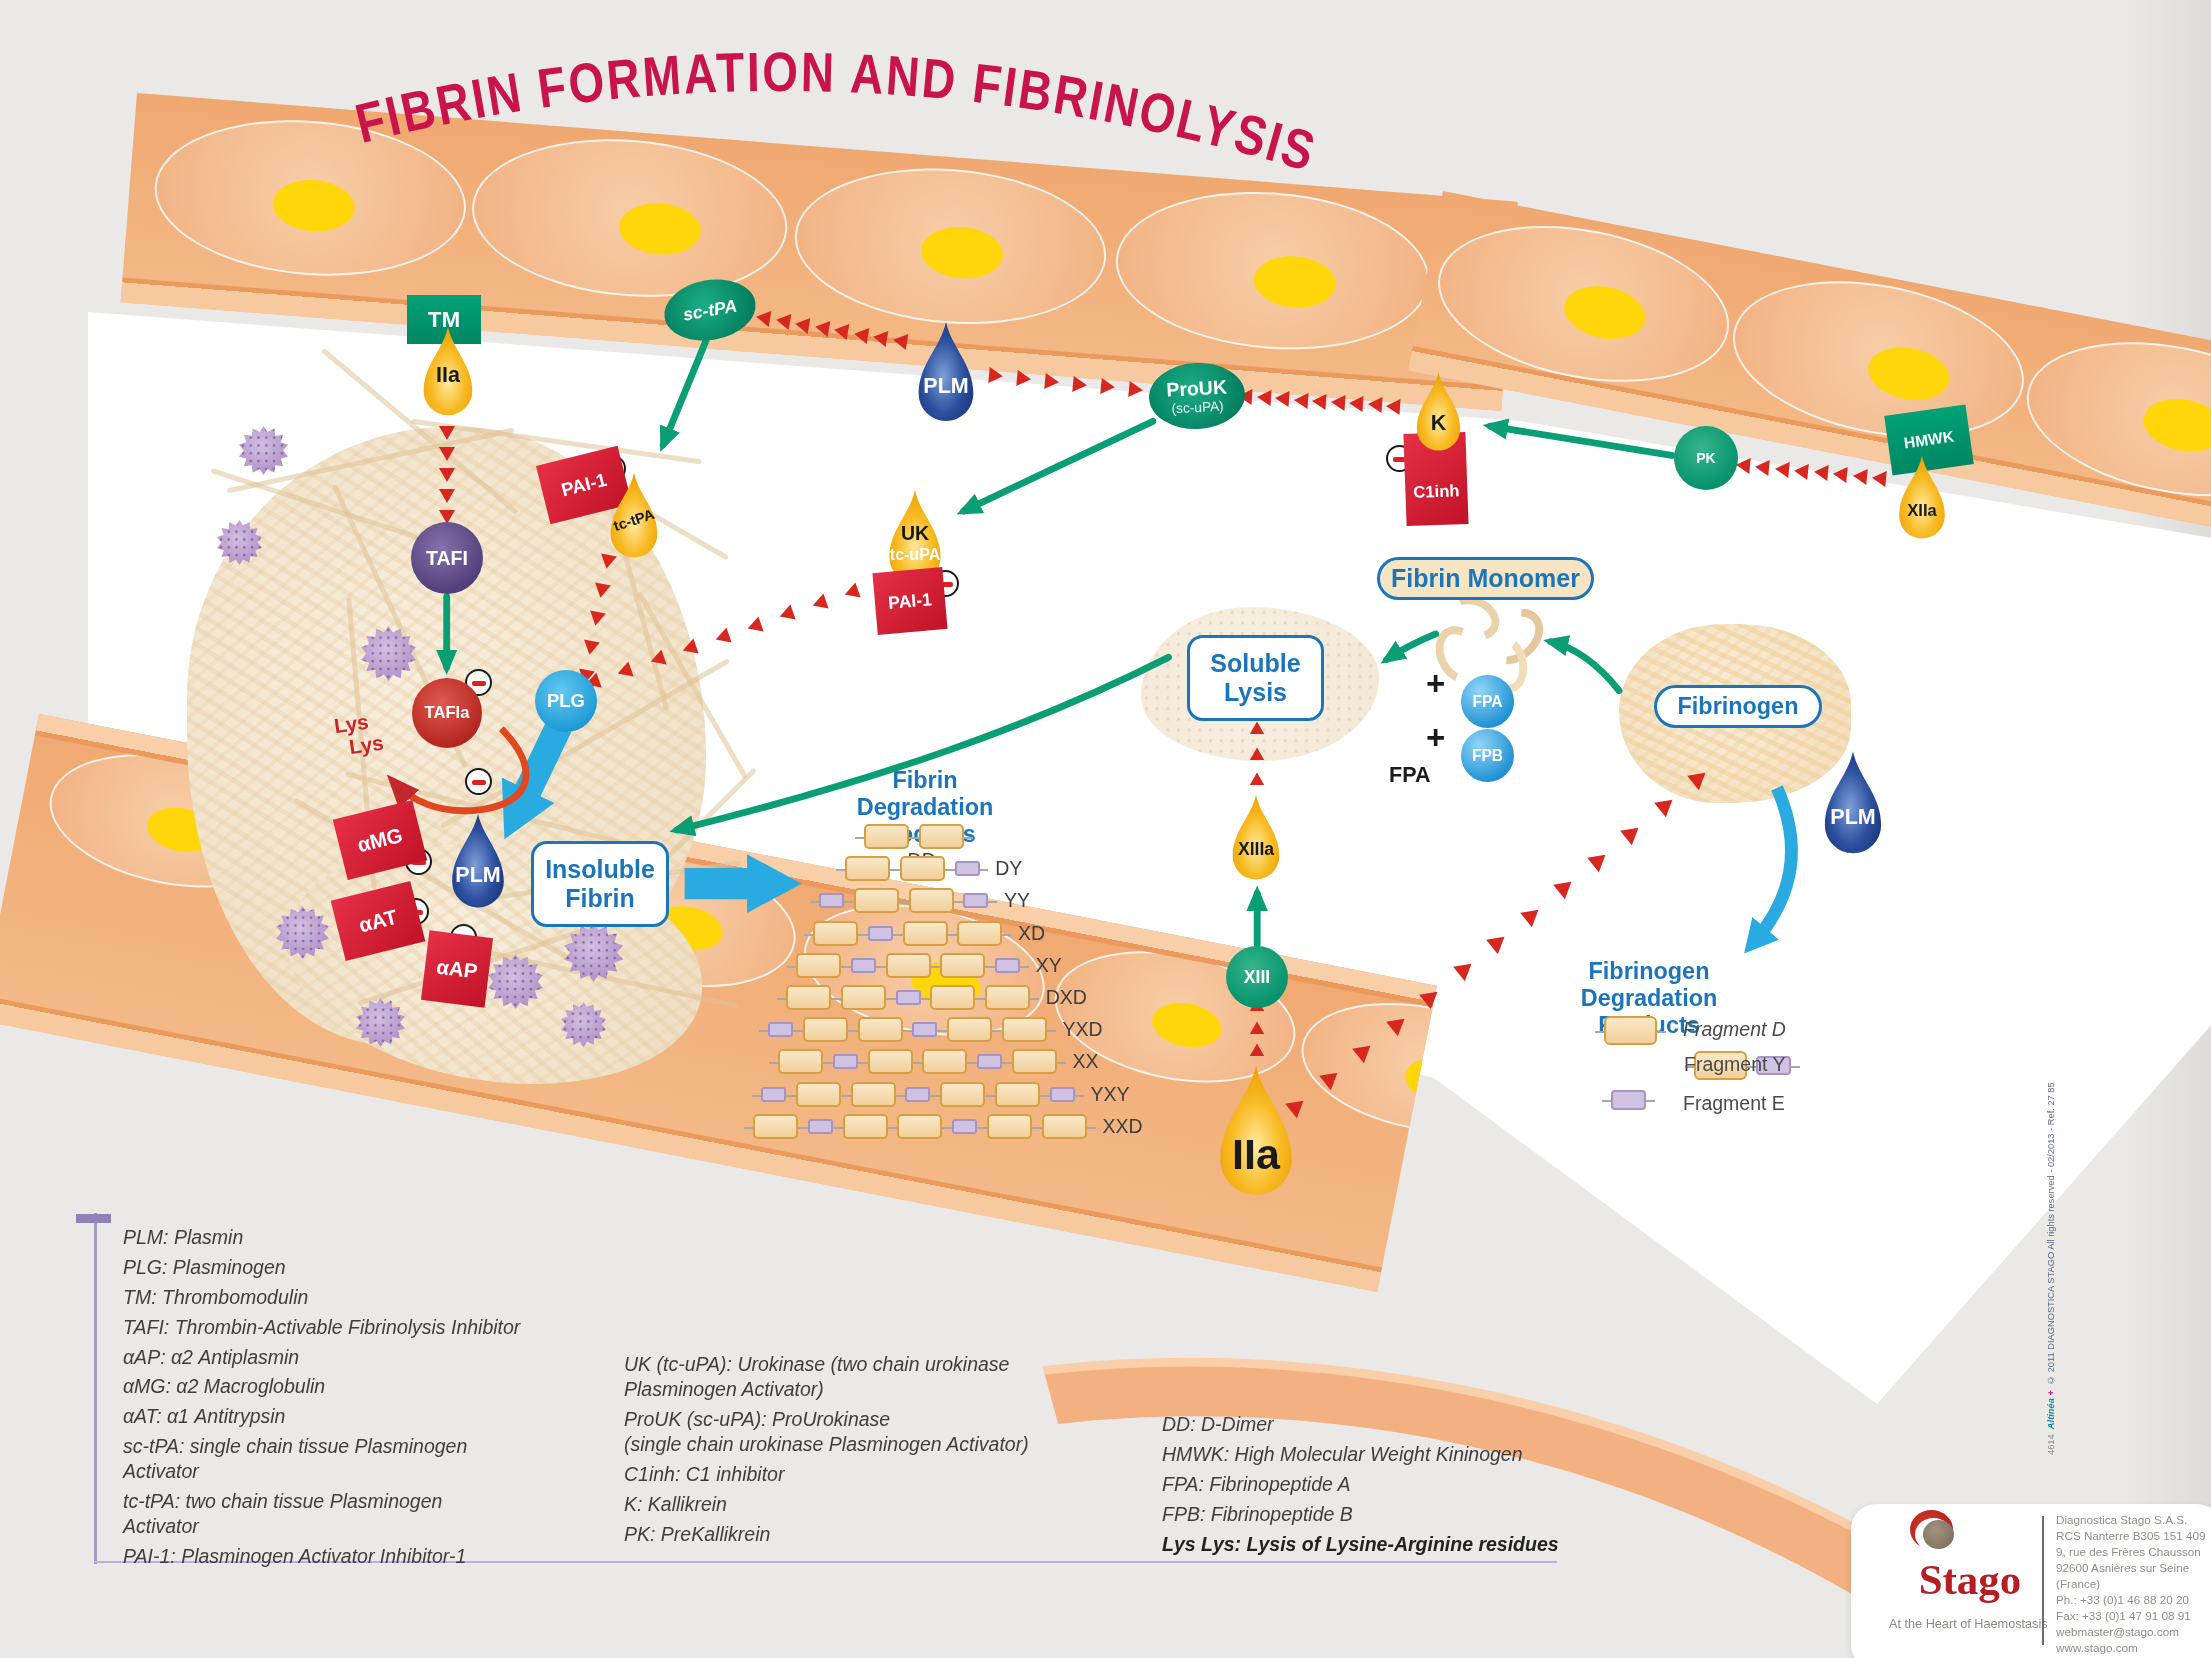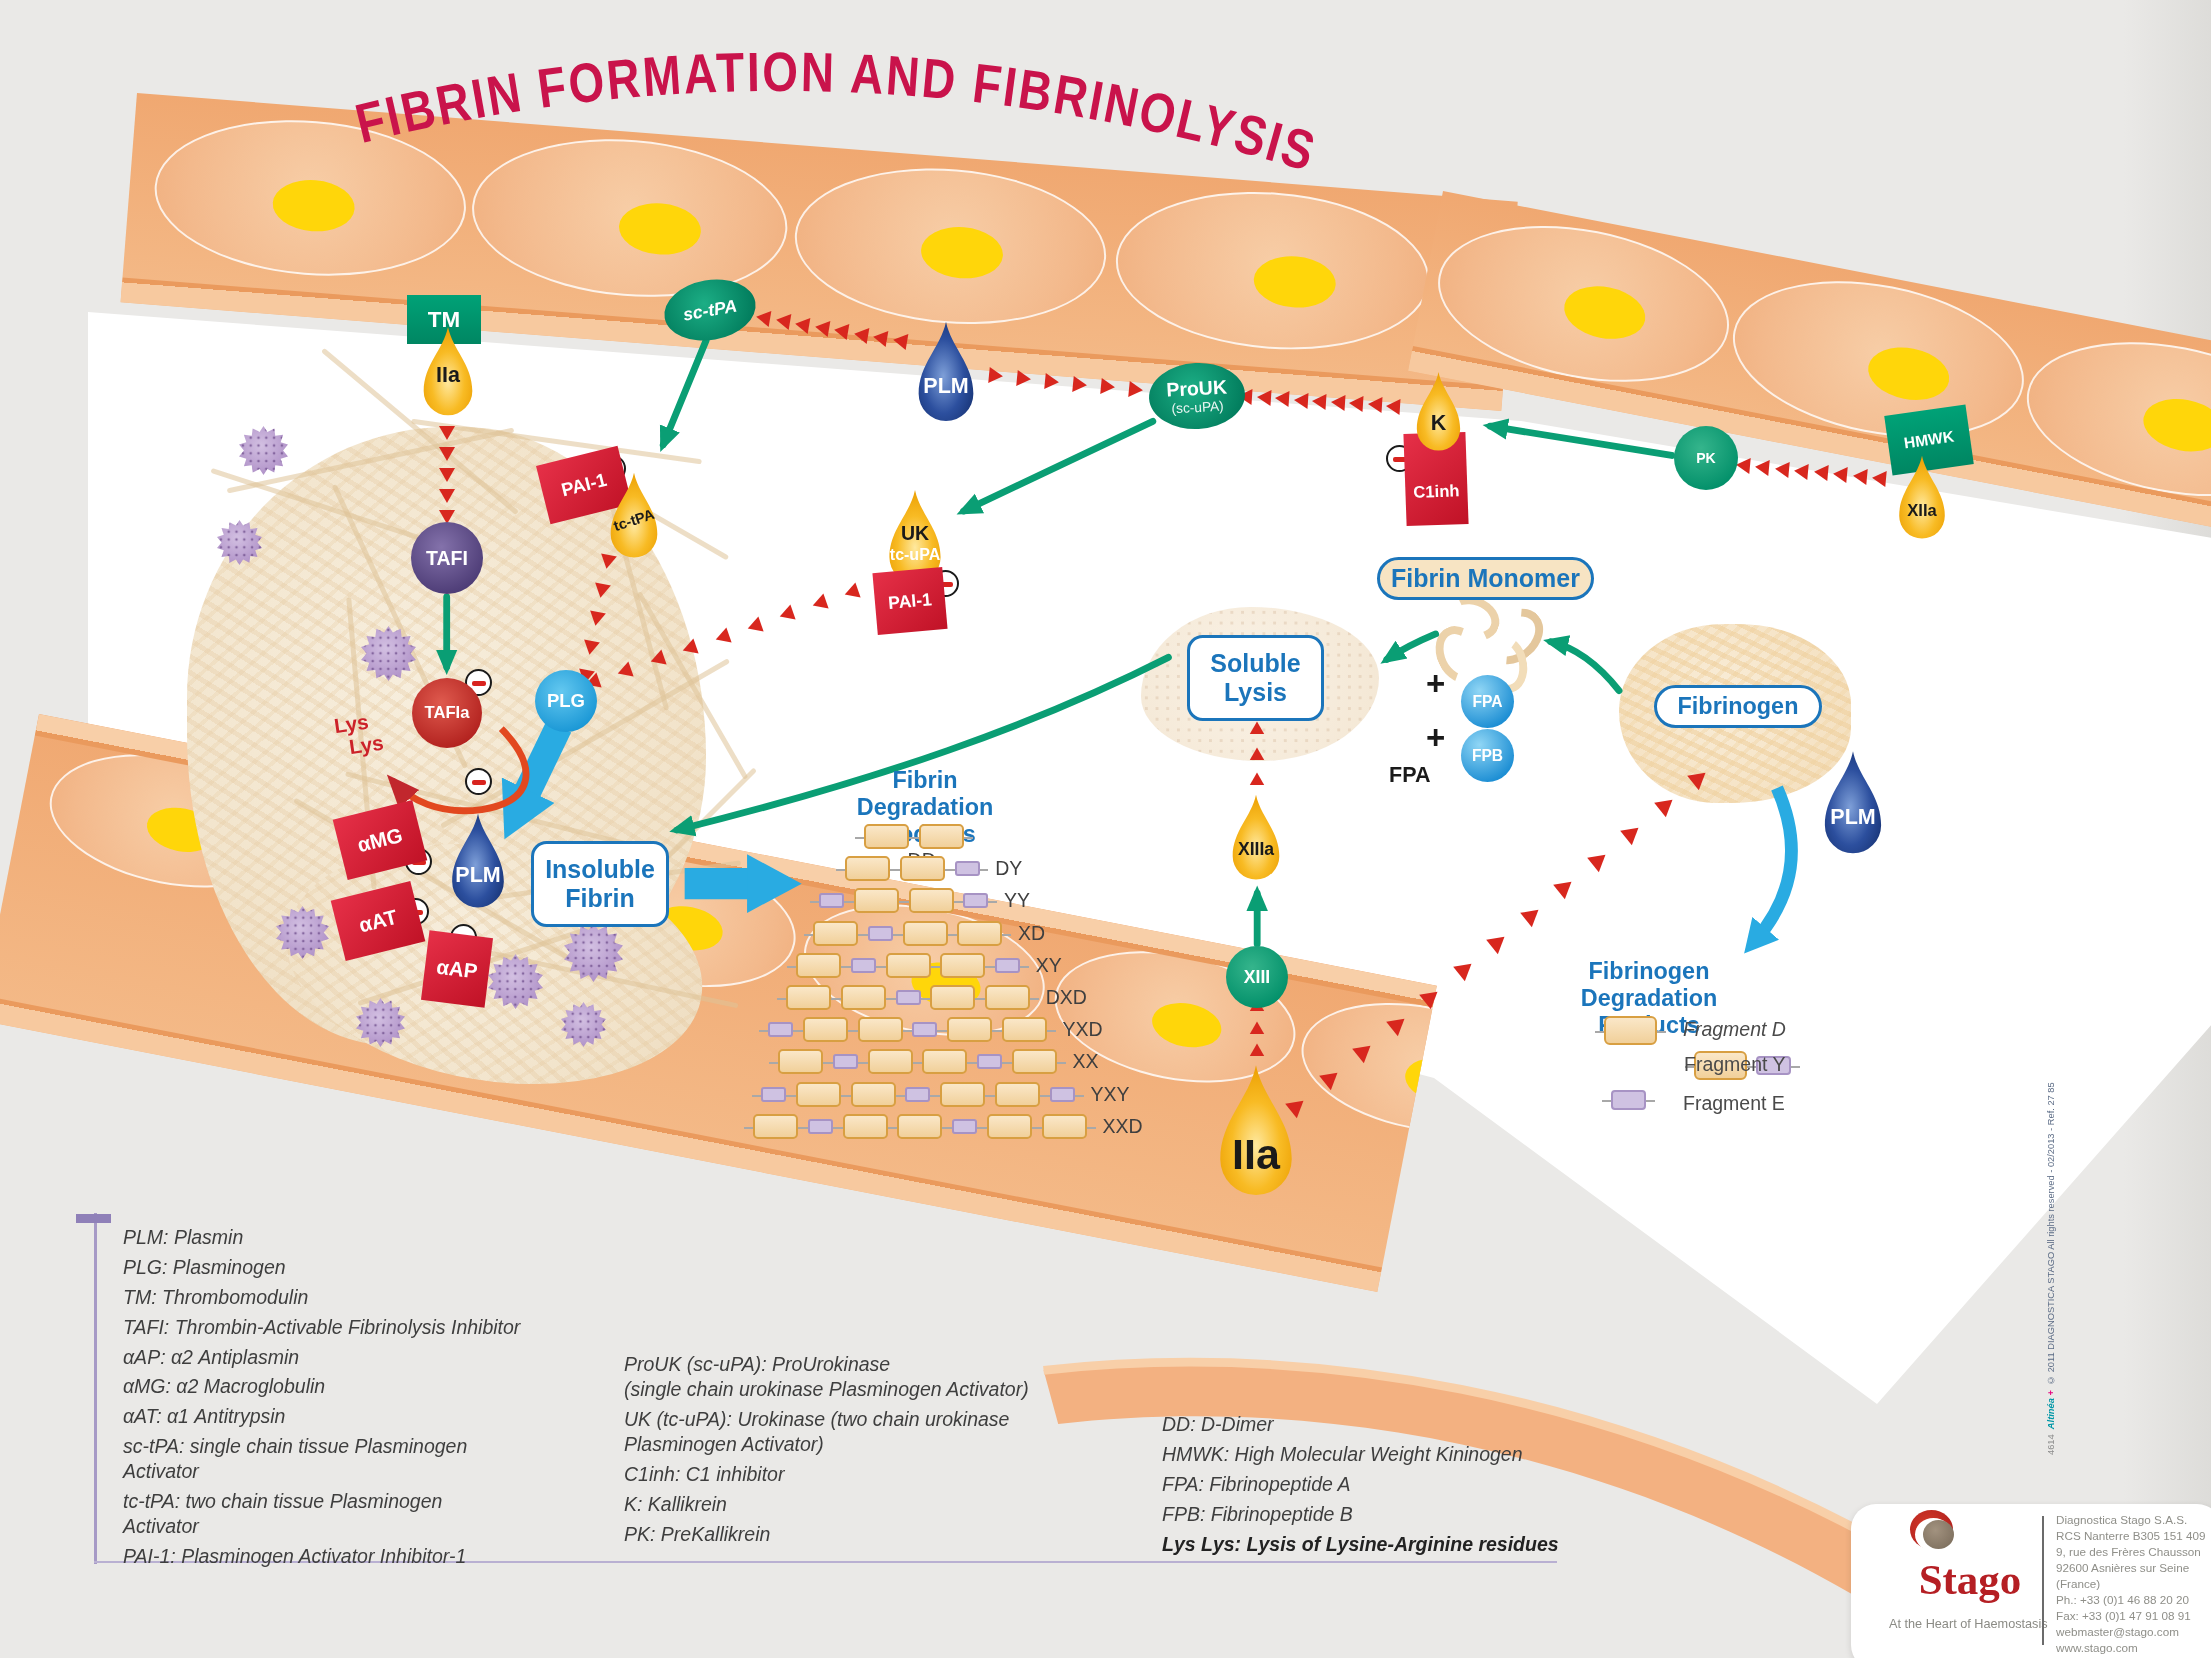--- a/index.html
+++ b/index.html
@@ -431,26 +431,26 @@
       <div class="lgroup">
         <div class="lline">tc-tPA: two chain tissue Plasminogen</div>
         <div class="lline">Activator</div>
       </div>
       <div class="lgroup">
         <div class="lline">PAI-1: Plasminogen Activator Inhibitor-1</div>
       </div>
     </div>
   <div class="lcol" id="lcol2" style="left:624px;top:1352px;width:458px">
       <div class="lgroup">
+        <div class="lline">UK (tc-uPA): Urokinase (two chain urokinase</div>
+        <div class="lline">Plasminogen Activator)</div>
+      </div>
+      <div class="lgroup">
         <div class="lline">ProUK (sc-uPA): ProUrokinase</div>
         <div class="lline">(single chain urokinase Plasminogen Activator)</div>
-      </div>
-      <div class="lgroup">
-        <div class="lline">UK (tc-uPA): Urokinase (two chain urokinase</div>
-        <div class="lline">Plasminogen Activator)</div>
       </div>
       <div class="lgroup">
         <div class="lline">C1inh: C1 inhibitor</div>
       </div>
       <div class="lgroup">
         <div class="lline">K: Kallikrein</div>
       </div>
       <div class="lgroup">
         <div class="lline">PK: PreKallikrein</div>
       </div>

